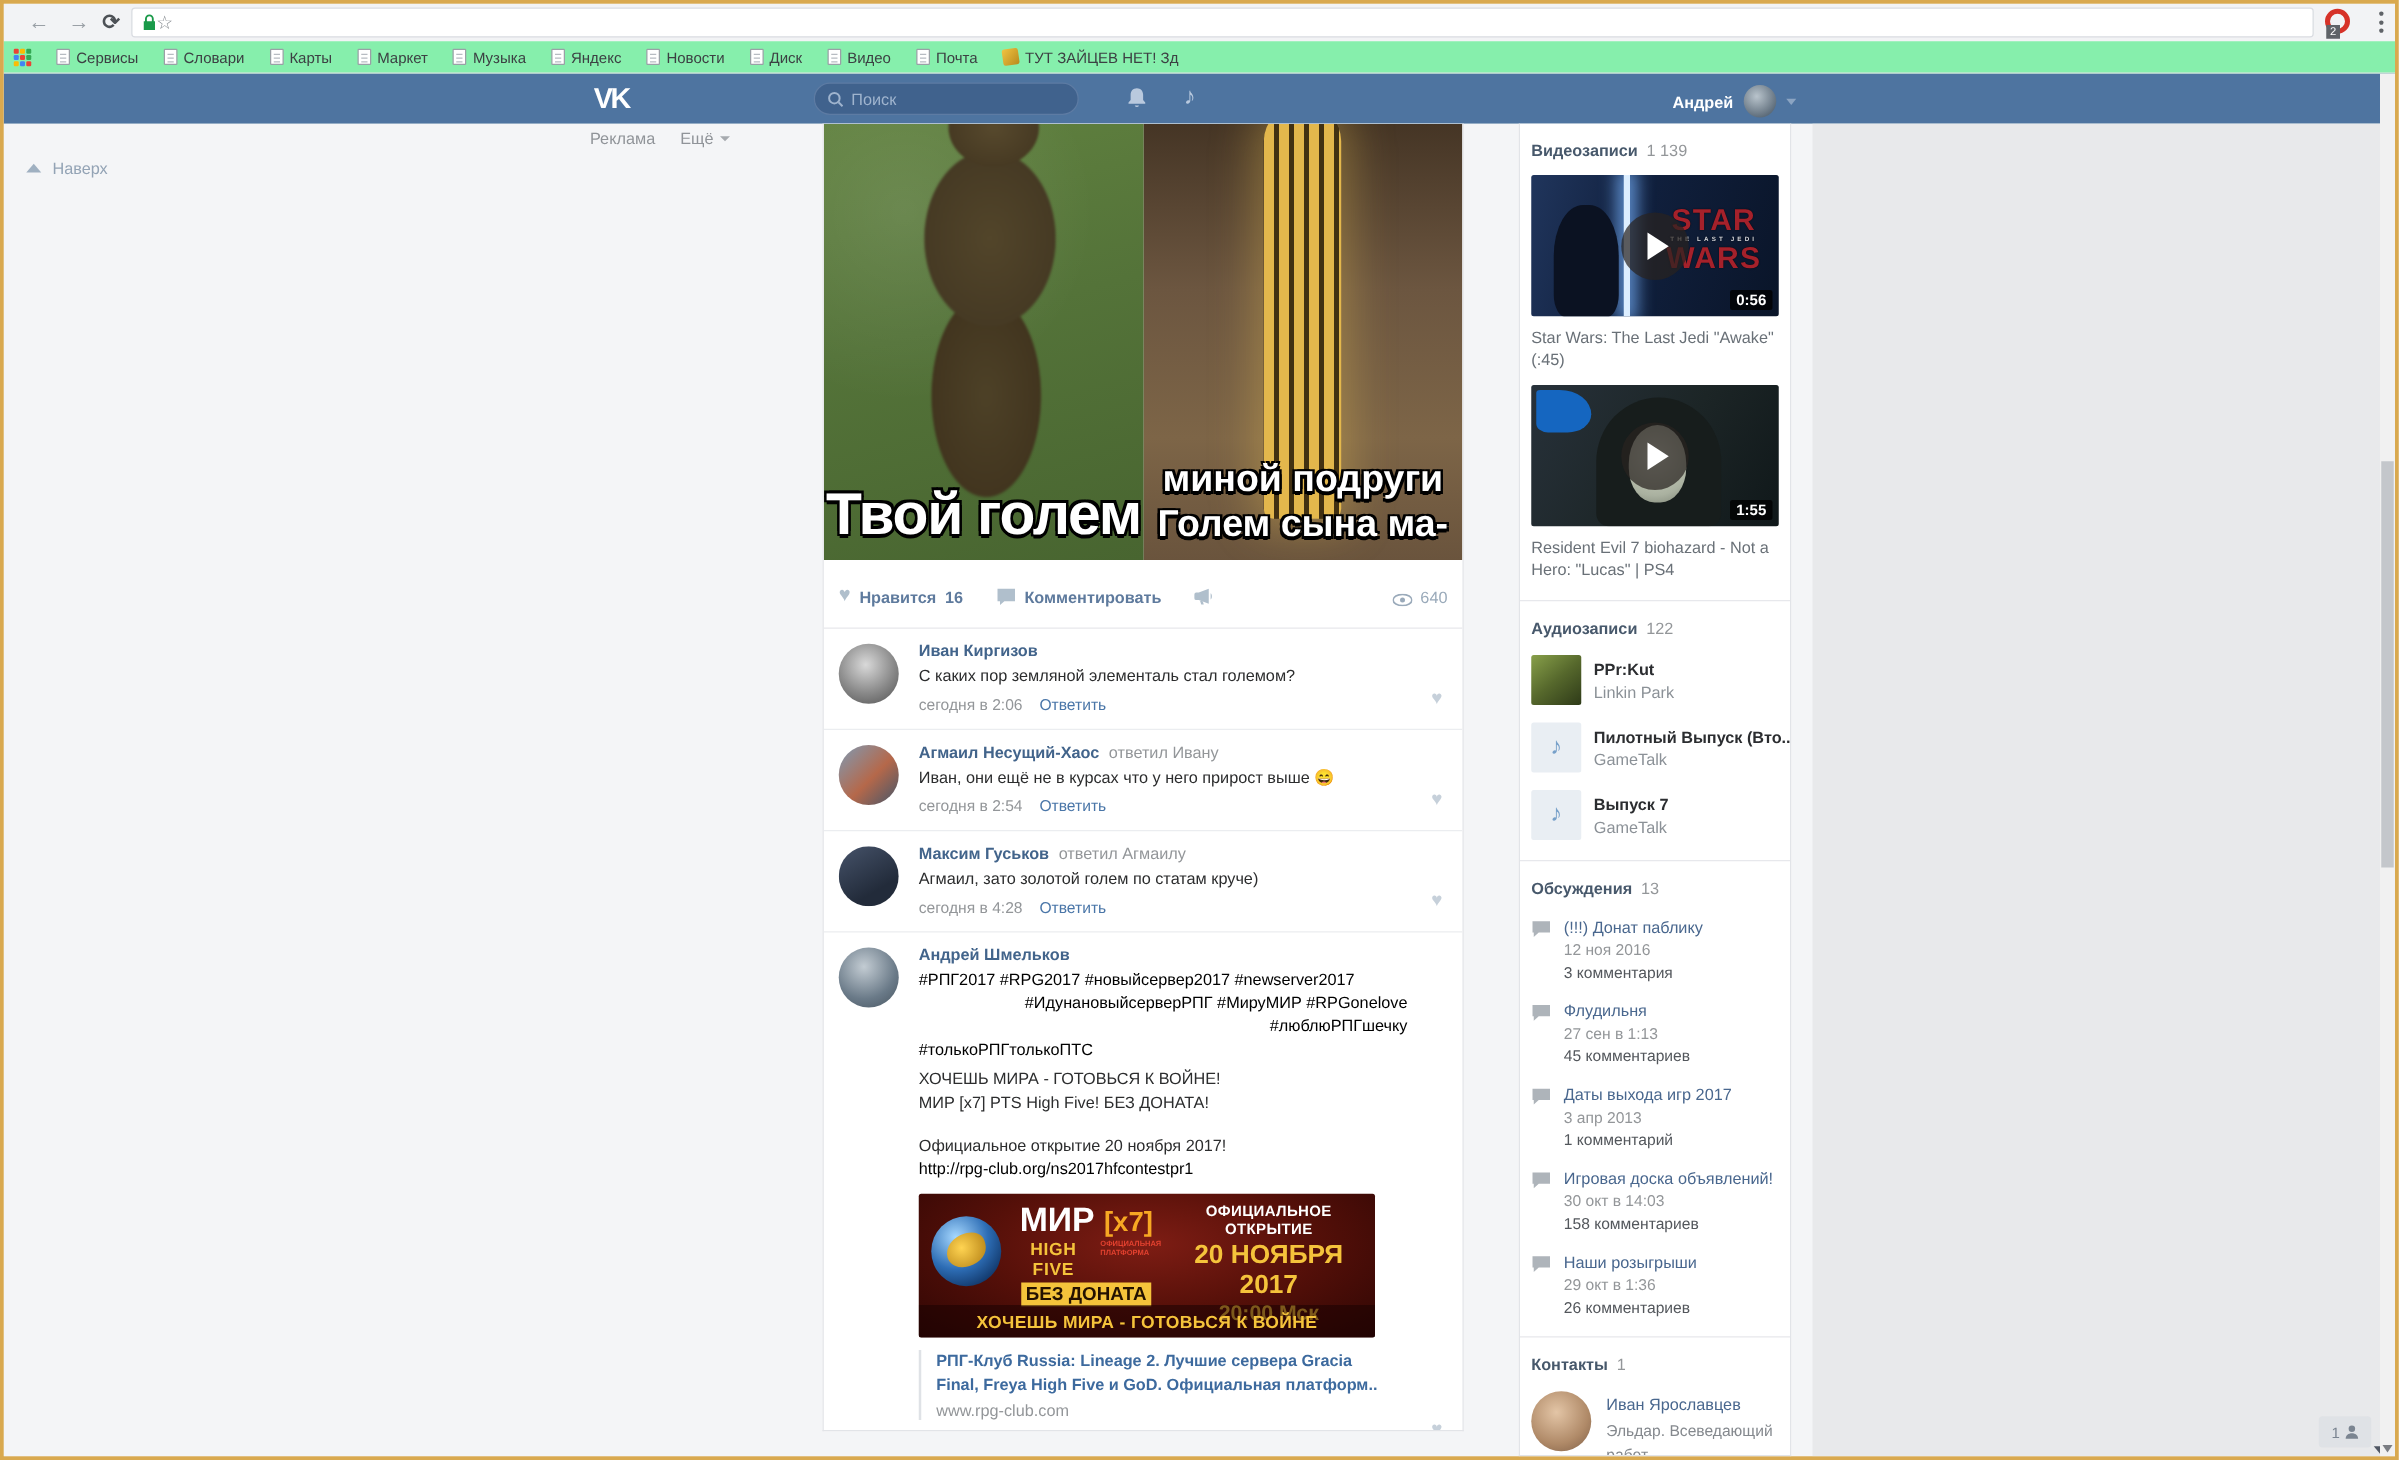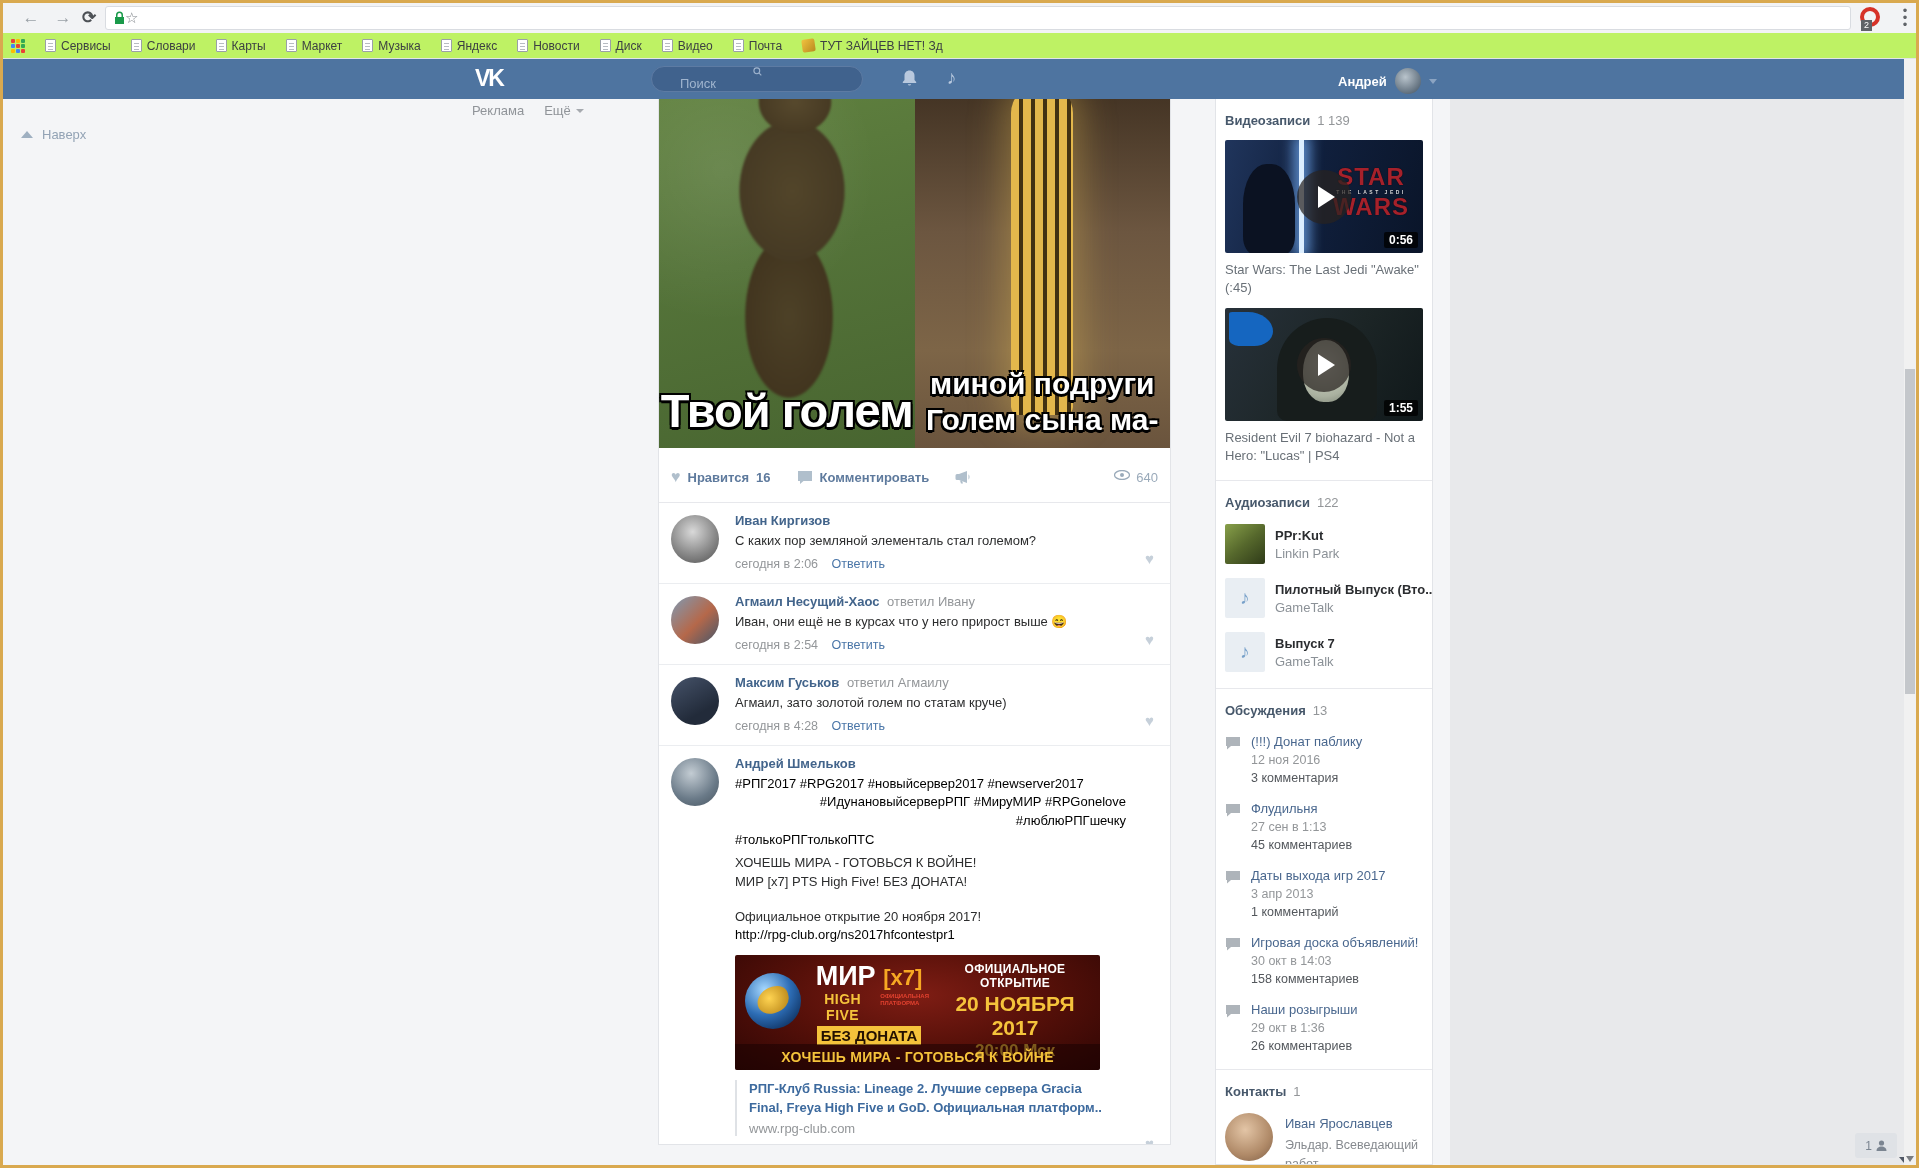--- a/index.html
+++ b/index.html
@@ -13,31 +13,31 @@
   
   .toolbar { position:absolute; left:0; top:0; width:1913px; height:30px; background:#f2f3f5; }
   .nav-ic { position:absolute; top:3px; width:24px; height:24px; text-align:center; line-height:24px; font-size:17px; color:#9aa0a6; cursor:default; }
   .nav-ic.reload { color:#4d5156; font-weight:bold; }
   .omnibox { position:absolute; left:102px; top:3px; width:1746px; height:24px; background:#fff; border:1px solid #d9dce1; border-radius:3px; display:flex; align-items:center; padding:0 8px; }
   .omni-url { flex:1; font-size:13px; color:#3c4043; margin-left:7px; }
   .omni-star { color:#80868b; font-size:15px; }
   .ext-ic { position:absolute; left:1857px; top:4px; width:20px; height:20px; border:4px solid #d63228; border-radius:50%; }
   .ext-badge { position:absolute; left:-3px; top:9px; background:#5f6368; color:#fff; font-size:9px; padding:0 3px; line-height:11px; }
   .menu-dots { position:absolute; left:1894px; top:4px; width:16px; height:22px; color:#5f6368; font-size:13px; line-height:7px; text-align:center; letter-spacing:0; }
-  .bookmarks { position:absolute; left:0; top:30px; width:1913px; height:26px; background:#bef264; border-bottom:1px solid #e2e3e6; display:flex; align-items:center; padding-left:8px; gap:20px; }
+  .bookmarks { position:absolute; left:0; top:30px; width:1913px; height:26px; background:#86efac; border-bottom:1px solid #e2e3e6; display:flex; align-items:center; padding-left:8px; gap:20px; }
   .bm { display:flex; align-items:center; gap:5px; font-size:12px; color:#3c4043; white-space:nowrap; }
   .apps-grid { width:14px; height:14px; display:grid; grid-template-columns:repeat(3,4px); grid-template-rows:repeat(3,4px); gap:1px; }
   .apps-grid i { border-radius:1px; }
   .doc-ic { width:11px; height:13px; background:#fff; border:1px solid #9aa0a6; border-radius:1px; position:relative; }
   .doc-ic::after { content:""; position:absolute; left:2px; top:3px; width:5px; height:1px; background:#b7bcc2; box-shadow:0 3px 0 #b7bcc2, 0 6px 0 #b7bcc2; }
   .gold-ic { width:13px; height:13px; background:linear-gradient(135deg,#f2c340,#b88a1e); border-radius:2px; transform:rotate(-8deg); }
   
   .vk-header { position:absolute; left:0; top:56px; width:1913px; height:40px; background:#4e74a0; }
   .vk-logo { position:absolute; left:472px; top:6px; width:34px; height:28px; color:#fff; font-weight:bold; font-size:23px; letter-spacing:-2px; }
-  .vk-search { position:absolute; left:648px; top:7px; width:212px; height:26px; background:#40628d; border:1px solid #5d7ba3; border-radius:14px; display:flex; align-items:center; padding:0 10px;flex-direction:column; }
+  .vk-search { position:absolute; left:648px; top:7px; width:212px; height:26px; background:#40628d; border:1px solid #5d7ba3; border-radius:14px; display:flex; align-items:center; padding:0 10px; }
   .vk-search input { background:transparent; border:none; outline:none; color:#cfdced; font-size:13px; width:160px; margin-left:6px; font-family:"Liberation Sans",sans-serif; }
   .vk-search input::placeholder { color:#9fb4ce; }
   .hdr-ic { position:absolute; top:10px; color:#b9c9de; }
   .hdr-user { position:absolute; left:1335px; top:9px; display:flex; align-items:center; gap:8px; }
   .hdr-user-name { color:#fff; font-size:13px; font-weight:bold; }
   .hdr-avatar { width:26px; height:26px; border-radius:50%; background:radial-gradient(circle at 40% 35%,#b9c4cc,#5c6b79 75%); }
   .chev-down { width:0; height:0; border-left:4px solid transparent; border-right:4px solid transparent; border-top:5px solid #8ba4c2; }
   
   .page-area { position:absolute; left:0; top:96px; width:1913px; height:1066px; background:#f4f5f7; }
   .outer-right { position:absolute; left:1447px; top:0; width:454px; height:1066px; background:#e8e9eb; }
@@ -60,21 +60,21 @@
   .statue { position:absolute; left:50%; transform:translateX(-50%); top:-14px; width:62px; height:330px; border-radius:28px 28px 8px 8px;
     background:repeating-linear-gradient(90deg,#e3b74c 0 8px,#423112 8px 12px);
     box-shadow:0 0 34px 8px rgba(235,195,85,.35); }
   .meme-cap { position:absolute; left:0; right:0; color:#fff; font-weight:900; text-align:center;
     text-shadow:-2px -2px 0 #000, 2px -2px 0 #000, -2px 2px 0 #000, 2px 2px 0 #000, 0 3px 0 #000; }
   .cap-l { bottom:10px; font-size:47px; letter-spacing:-1px; }
   .cap-r { bottom:10px; font-size:30px; line-height:1.2; }
   .action-bar { display:flex; align-items:center; padding:20px 12px 16px; }
   .act { display:flex; align-items:center; gap:7px; margin-right:26px; color:#5e7a9d; font-size:13px; font-weight:bold; }
   .act .glyph { color:#b0bfcc; font-size:16px; }
-  .views { margin-left:auto; display:flex; align-items:flex-start; gap:6px; color:#9aaaba; font-size:13px; }
+  .views { margin-left:auto; display:flex; align-items:flex-end; gap:6px; color:#9aaaba; font-size:13px; }
   .comments-wrap { border-top:1px solid #e7e8ec; }
   .comment { position:relative; padding:10px 12px 12px; border-bottom:1px solid #ebedf0; }
   .comment:last-of-type { border-bottom:none; }
   .avatar48 { position:absolute; left:12px; top:12px; width:48px; height:48px; border-radius:50%; }
   .av-ivan   { background:radial-gradient(circle at 45% 35%, #d9d9d9 0%, #8a8a8a 55%, #4e4e4e 100%); }
   .av-agmail { background:linear-gradient(135deg,#7e9bb5 0%, #b5684a 55%, #42566b 100%); }
   .av-maksim { background:linear-gradient(150deg,#46536a 0%, #222b3a 70%), radial-gradient(circle at 35% 35%, #c9c2b5, transparent 40%); }
   .av-andrey { background:radial-gradient(circle at 42% 32%, #c3ccd3 0%, #6a7a88 60%, #47545f 100%); }
   .c-body { margin-left:64px; padding-right:32px; }
   .c-nameline { font-size:13px; }

